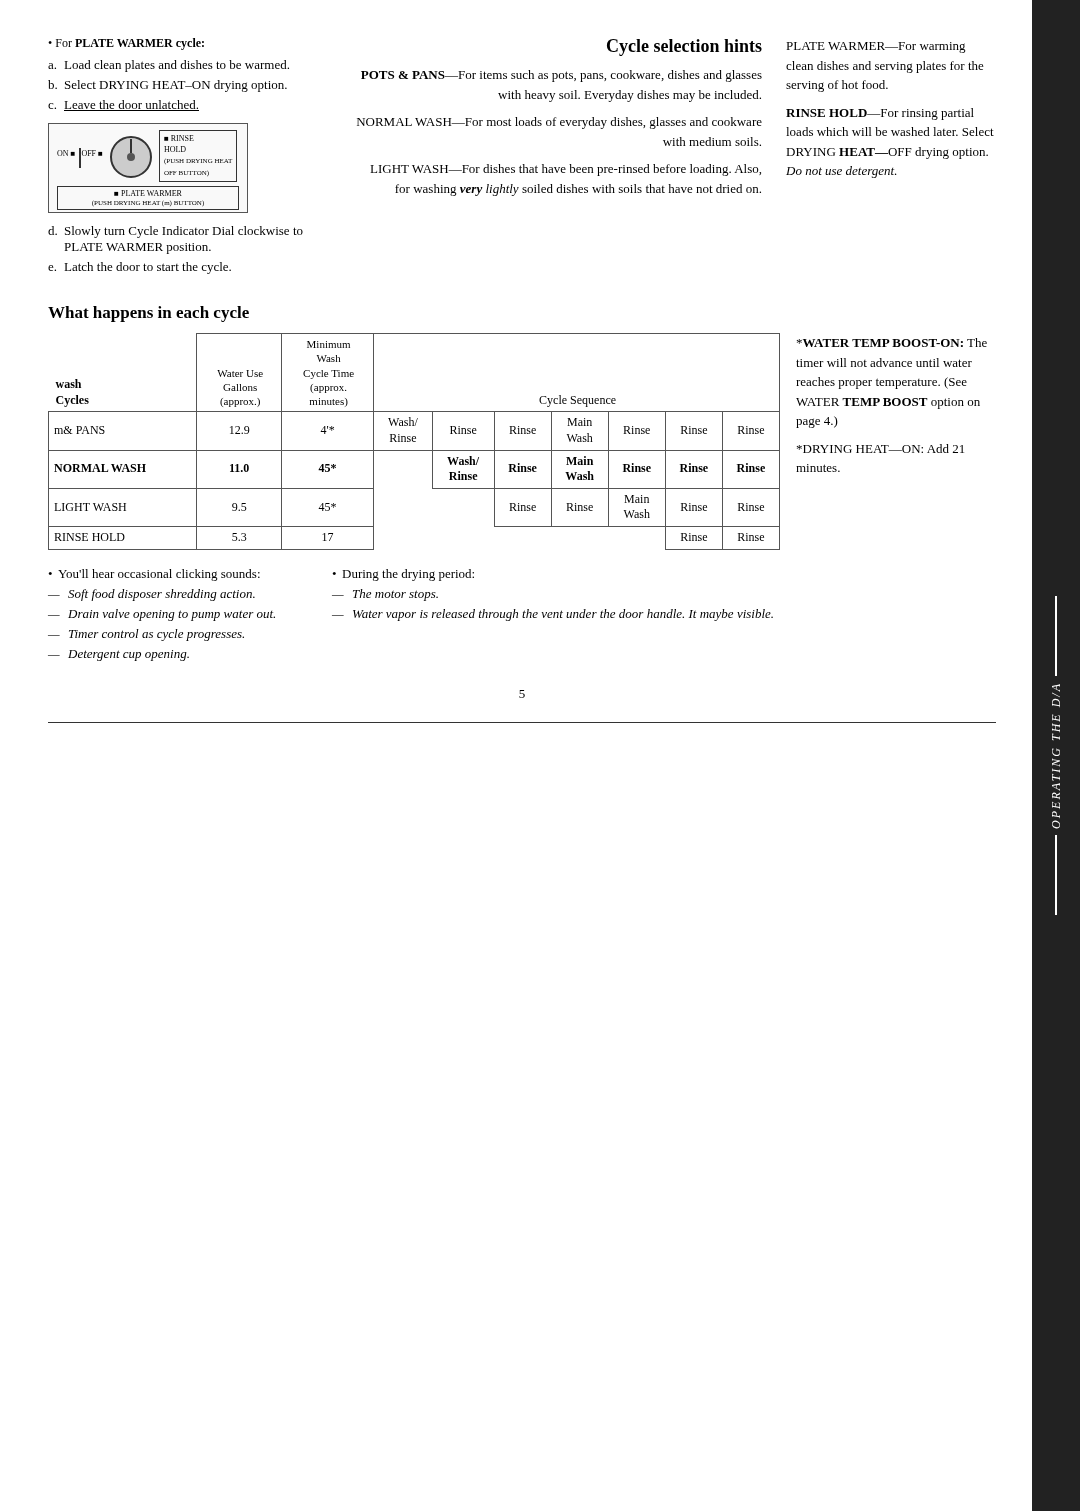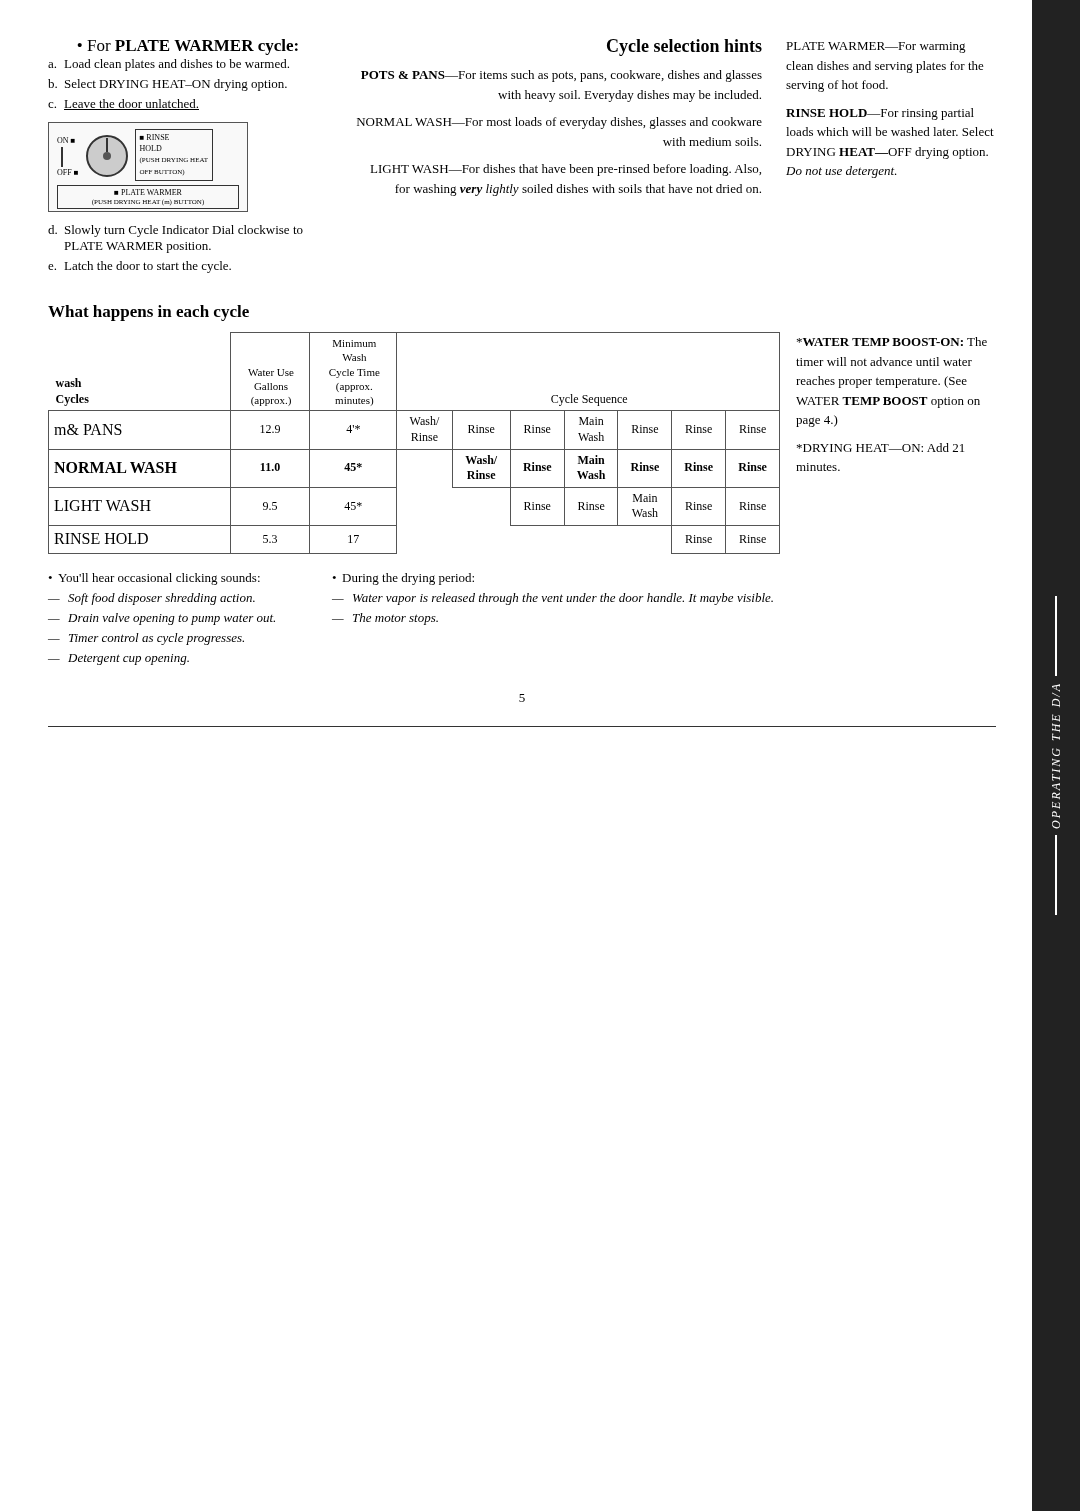--- a/index.html
+++ b/index.html
@@ -57,23 +57,22 @@
     }
     .center-col {
       flex: 1;
       text-align: right;
     }
     .right-col {
       width: 210px;
       flex-shrink: 0;
     }
     .bullet-header {
-      font-size: 17px;
-      margin-bottom: 0;
-      text-align: center;
+      font-size: 12px;
+      margin-bottom: 6px;
     }
     .bullet-header strong {
       font-weight: bold;
     }
     .lettered-list {
       list-style: none;
       padding: 0;
       margin-bottom: 10px;
     }
     .lettered-list li {
@@ -138,21 +137,21 @@
     }
     .cycle-table th, .cycle-table td {
       border: 1px solid #555;
       padding: 3px 5px;
       text-align: center;
       vertical-align: middle;
       line-height: 1.3;
     }
     .cycle-table .col-wash {
       text-align: left;
-      font-size: 16px;
+      font-size: 12px;
     }
     .cycle-table .bold-row td {
       font-weight: bold;
     }
     .table-note {
       width: 200px;
       font-size: 11px;
       line-height: 1.4;
     }
     .bottom-section {
@@ -226,21 +225,21 @@
             <span class="letter">b.</span>Select DRYING HEAT–ON drying option.
           </li>
           <li>
             <span class="letter">c.</span><u>Leave the door unlatched.</u>
           </li>
         </ul>
 
         <div class="diagram-box">
           <div style="width:100%; height:100%; position:relative; padding:6px 8px; font-size:8px;">
             <div style="display:flex; align-items:center; gap:6px;">
-              <div style="display:flex; flex-direction:column; font-size:8px; line-height:1.5;">
+              <div style="display:flex; flex-direction:row; font-size:8px; line-height:1.5;">
                 <span>ON ■</span>
                 <span style="height:20px; border-left:2px solid #333; margin-left:4px;"></span>
                 <span>OFF ■</span>
               </div>
               <div style="position:relative; display:inline-block;">
                 <svg width="44" height="44" viewBox="0 0 44 44">
                   <circle cx="22" cy="22" r="20" fill="#ccc" stroke="#333" stroke-width="2"></circle>
                   <line x1="22" y1="4" x2="22" y2="18" stroke="#333" stroke-width="2"></line>
                   <circle cx="22" cy="22" r="4" fill="#555"></circle>
                 </svg>
@@ -385,22 +384,22 @@
     <div class="bottom-section">
       <div class="bottom-left">
         <div class="bullet-item">You'll hear occasional clicking sounds:</div>
         <div class="dash-item">Soft food disposer shredding action.</div>
         <div class="dash-item">Drain valve opening to pump water out.</div>
         <div class="dash-item">Timer control as cycle progresses.</div>
         <div class="dash-item">Detergent cup opening.</div>
       </div>
       <div class="bottom-right">
         <div class="bullet-item">During the drying period:</div>
+        <div class="dash-item">The motor stops.</div>
         <div class="dash-item">Water vapor is released through the vent under the door handle. It maybe visible.</div>
-        <div class="dash-item">The motor stops.</div>
       </div>
     </div>
 
     <div class="page-num">5</div>
     <hr class="bottom-rule">
 
   </div>
 
   <div class="right-tab">
     <div class="right-tab-line"></div>

